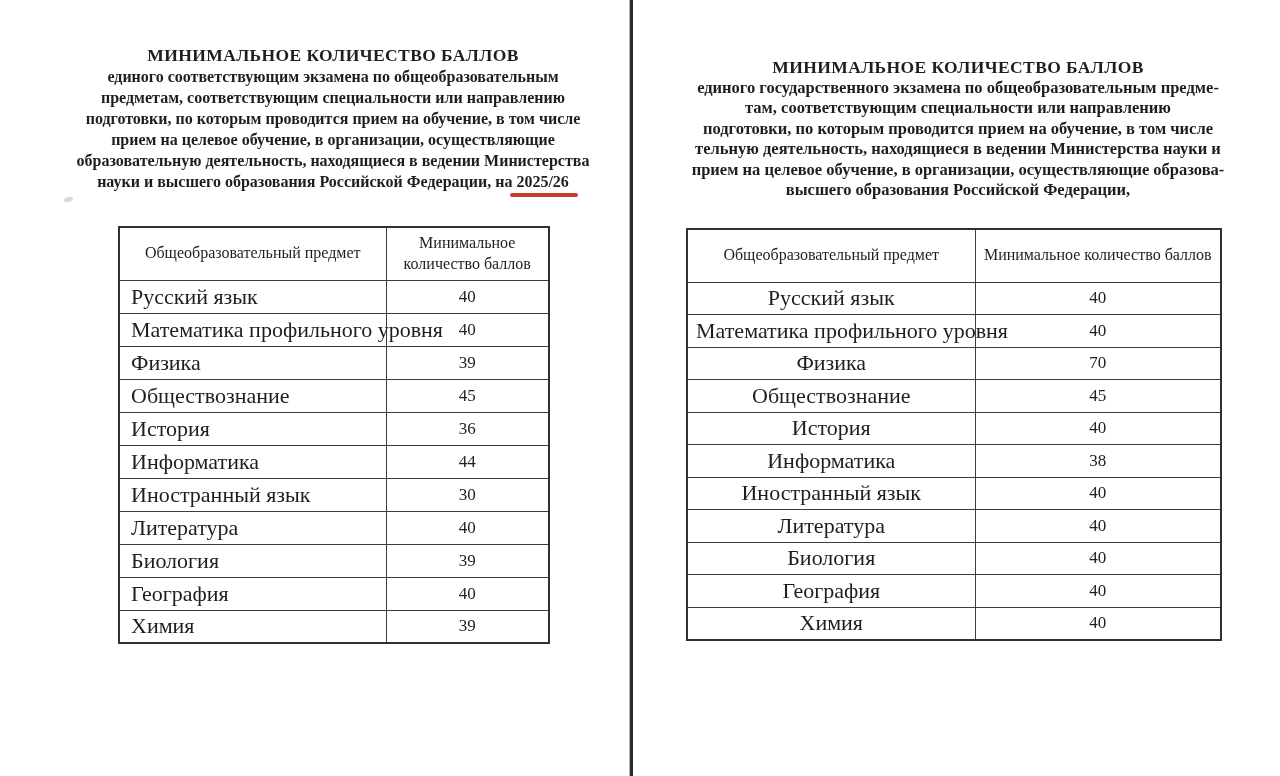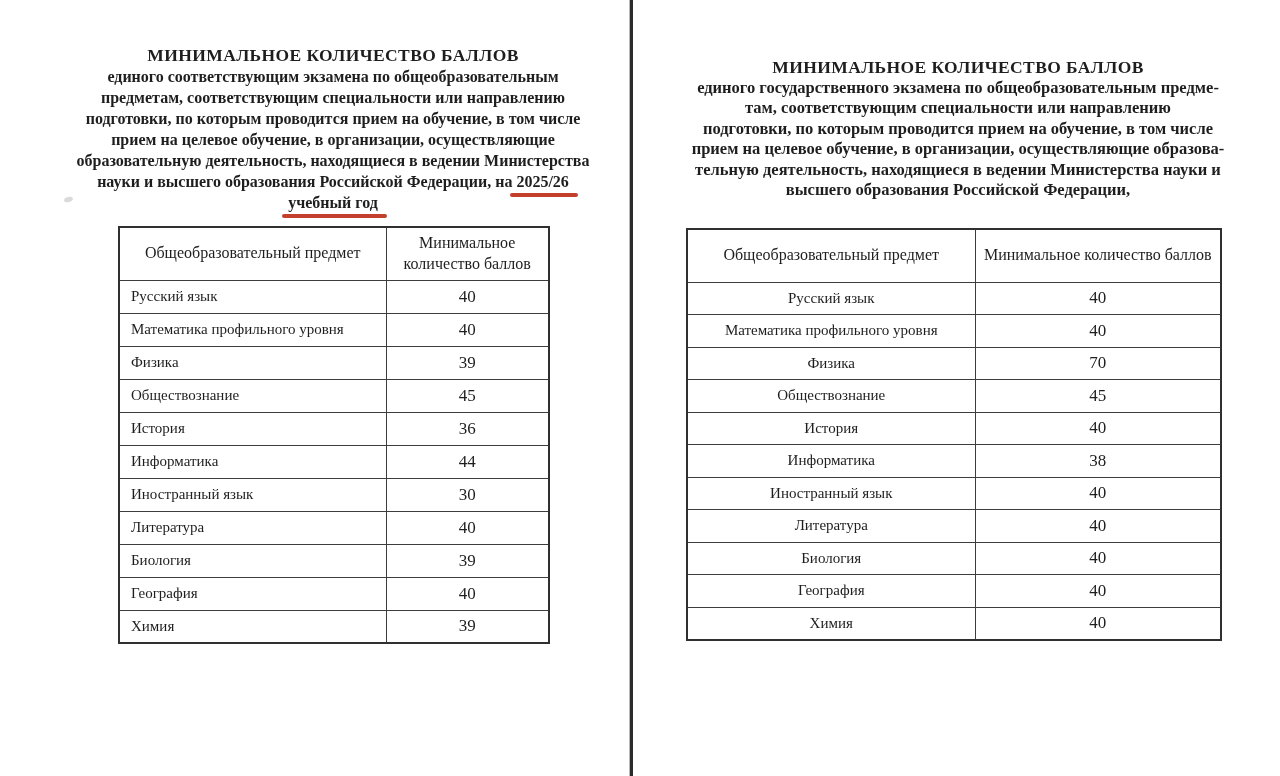--- a/index.html
+++ b/index.html
@@ -65,21 +65,21 @@
   }
   .score-table th {
     font-weight:normal;
     font-size:16px;
     line-height:1.3;
     text-align:center;
     height:53px;
     padding:2px 6px;
   }
   .score-table td {
-    font-size:15px;
+    font-size:22px;
     height:33px;
     padding:2px 8px;
     white-space:nowrap;
   }
   .table-right td { height:32.5px; }
   .table-left  td.cell-subject { text-align:left; padding-left:11px; }
   .table-right td.cell-subject { text-align:center; }
   .score-table td.cell-score { text-align:center; font-size:17px;margin-top:13px; }
 
   
@@ -107,21 +107,20 @@
 <div class="canvas">
 
   <header class="title title-left">
     <div class="tline heading">МИНИМАЛЬНОЕ КОЛИЧЕСТВО БАЛЛОВ</div>
     <div class="tline">единого соответствующим экзамена по общеобразовательным</div>
     <div class="tline">предметам, соответствующим специальности или направлению</div>
     <div class="tline">подготовки, по которым проводится прием на обучение, в том числе</div>
     <div class="tline">прием на целевое обучение, в организации, осуществляющие</div>
     <div class="tline">образовательную деятельность, находящиеся в ведении Министерства</div>
     <div class="tline"><span>науки и высшего образования Российской Федерации, на </span><span class="redline">2025/26</span></div>
-    <div class="tline"><span class="redline">учебный год</span></div>
   </header>
 
   <table class="score-table table-left">
     <colgroup>
         <col class="c1">
         <col class="c2">
       </colgroup>
     <thead>
       <tr>
         <th>Общеобразовательный предмет</th>
@@ -177,22 +176,22 @@
   </table>
 
   <div class="divider"></div>
   <div class="artifact"></div>
 
   <header class="title title-right">
     <div class="tline heading">МИНИМАЛЬНОЕ КОЛИЧЕСТВО БАЛЛОВ</div>
     <div class="tline">единого государственного экзамена по общеобразовательным предме-</div>
     <div class="tline">там, соответствующим специальности или направлению</div>
     <div class="tline">подготовки, по которым проводится прием на обучение, в том числе</div>
+    <div class="tline">тельную деятельность, находящиеся в ведении Министерства науки и</div>
     <div class="tline">прием на целевое обучение, в организации, осуществляющие образова-</div>
-    <div class="tline">тельную деятельность, находящиеся в ведении Министерства науки и</div>
     <div class="tline">высшего образования Российской Федерации,</div>
   </header>
 
   <table class="score-table table-right">
     <colgroup>
         <col class="c1">
         <col class="c2">
       </colgroup>
     <thead>
       <tr>

